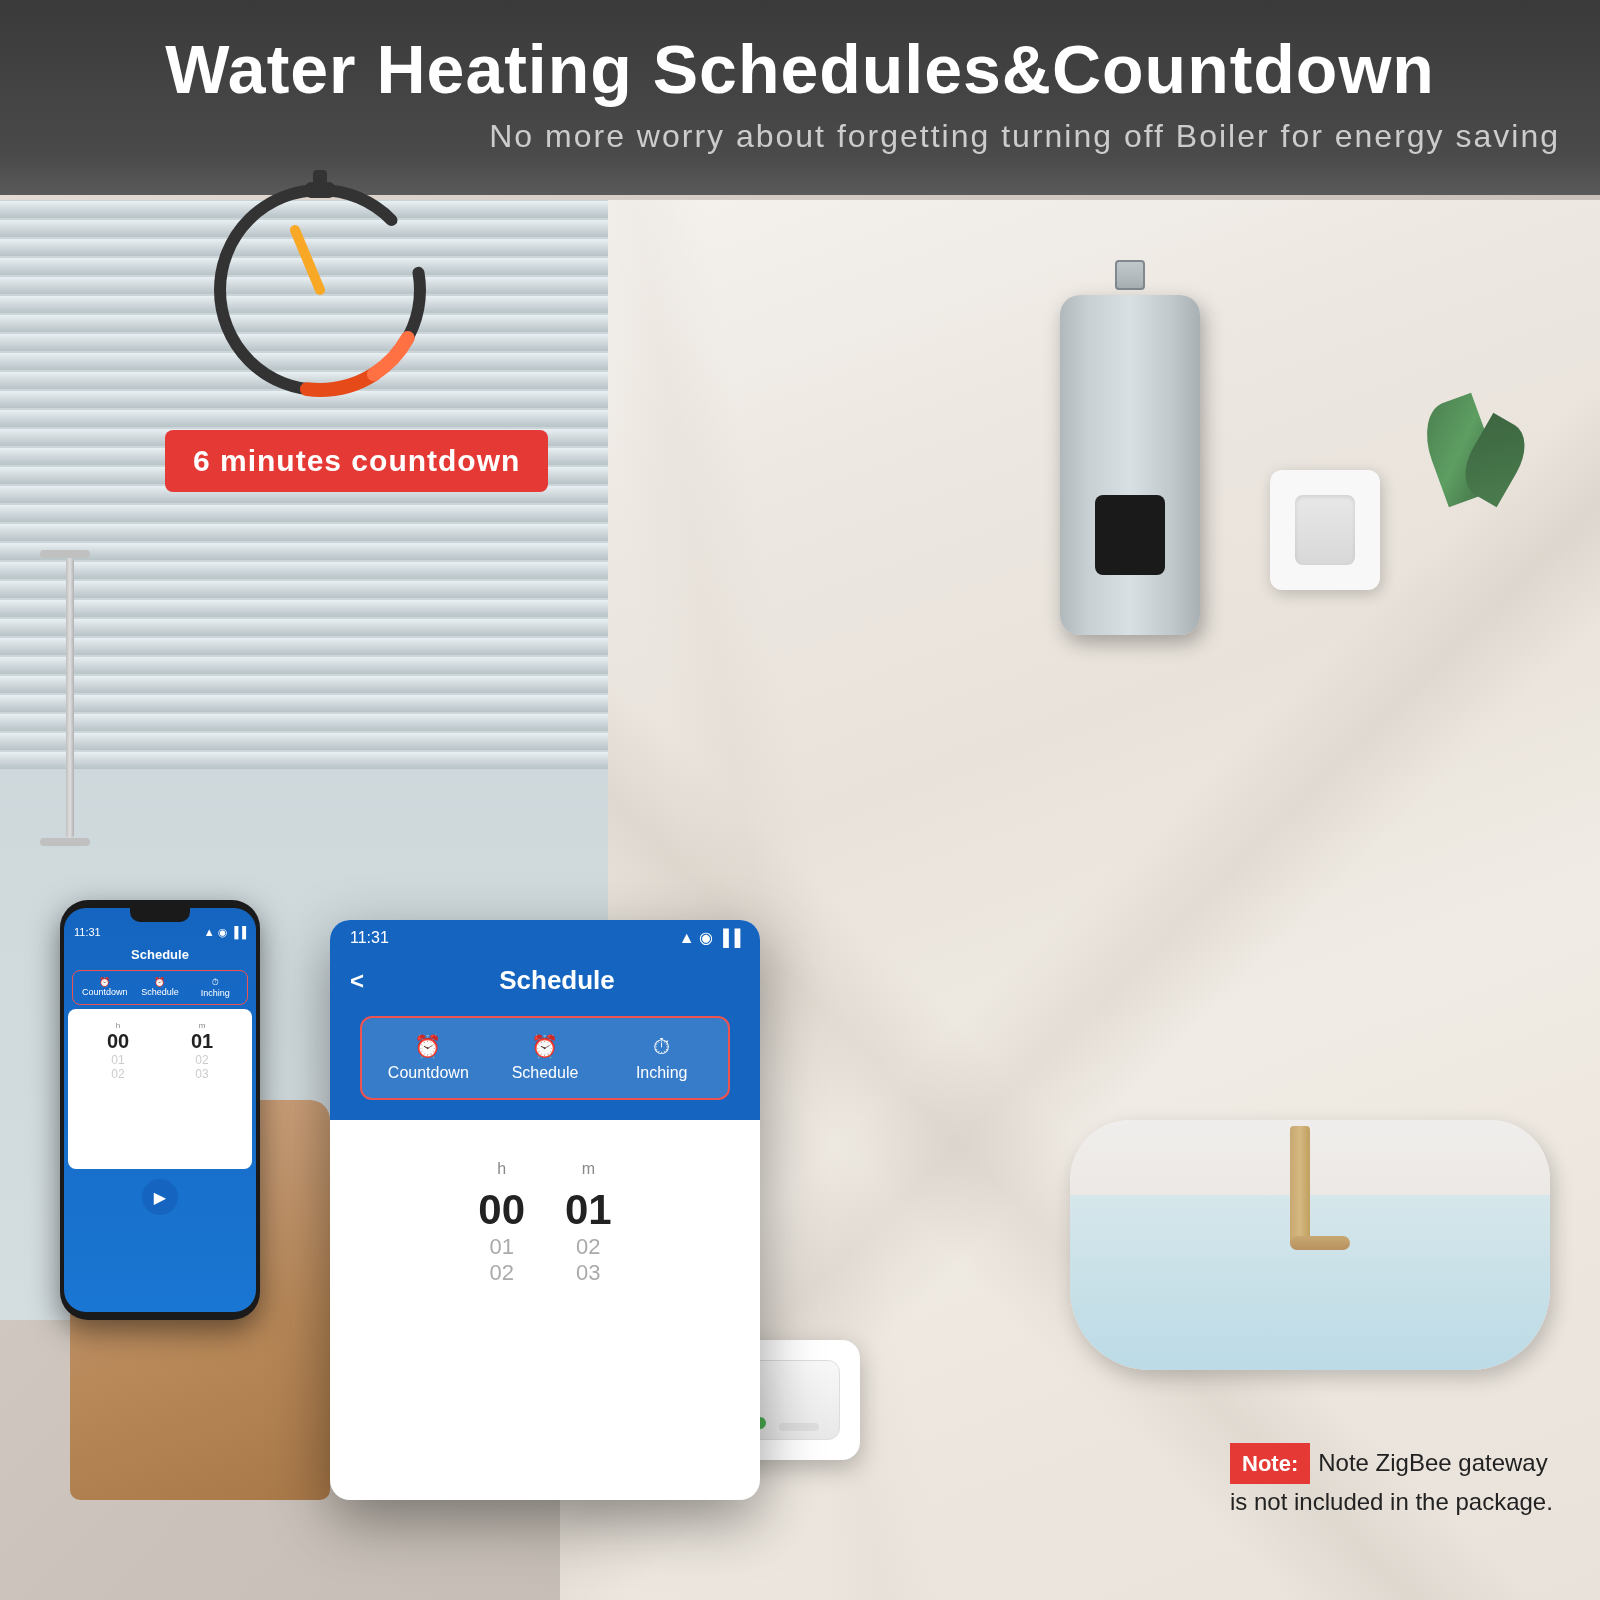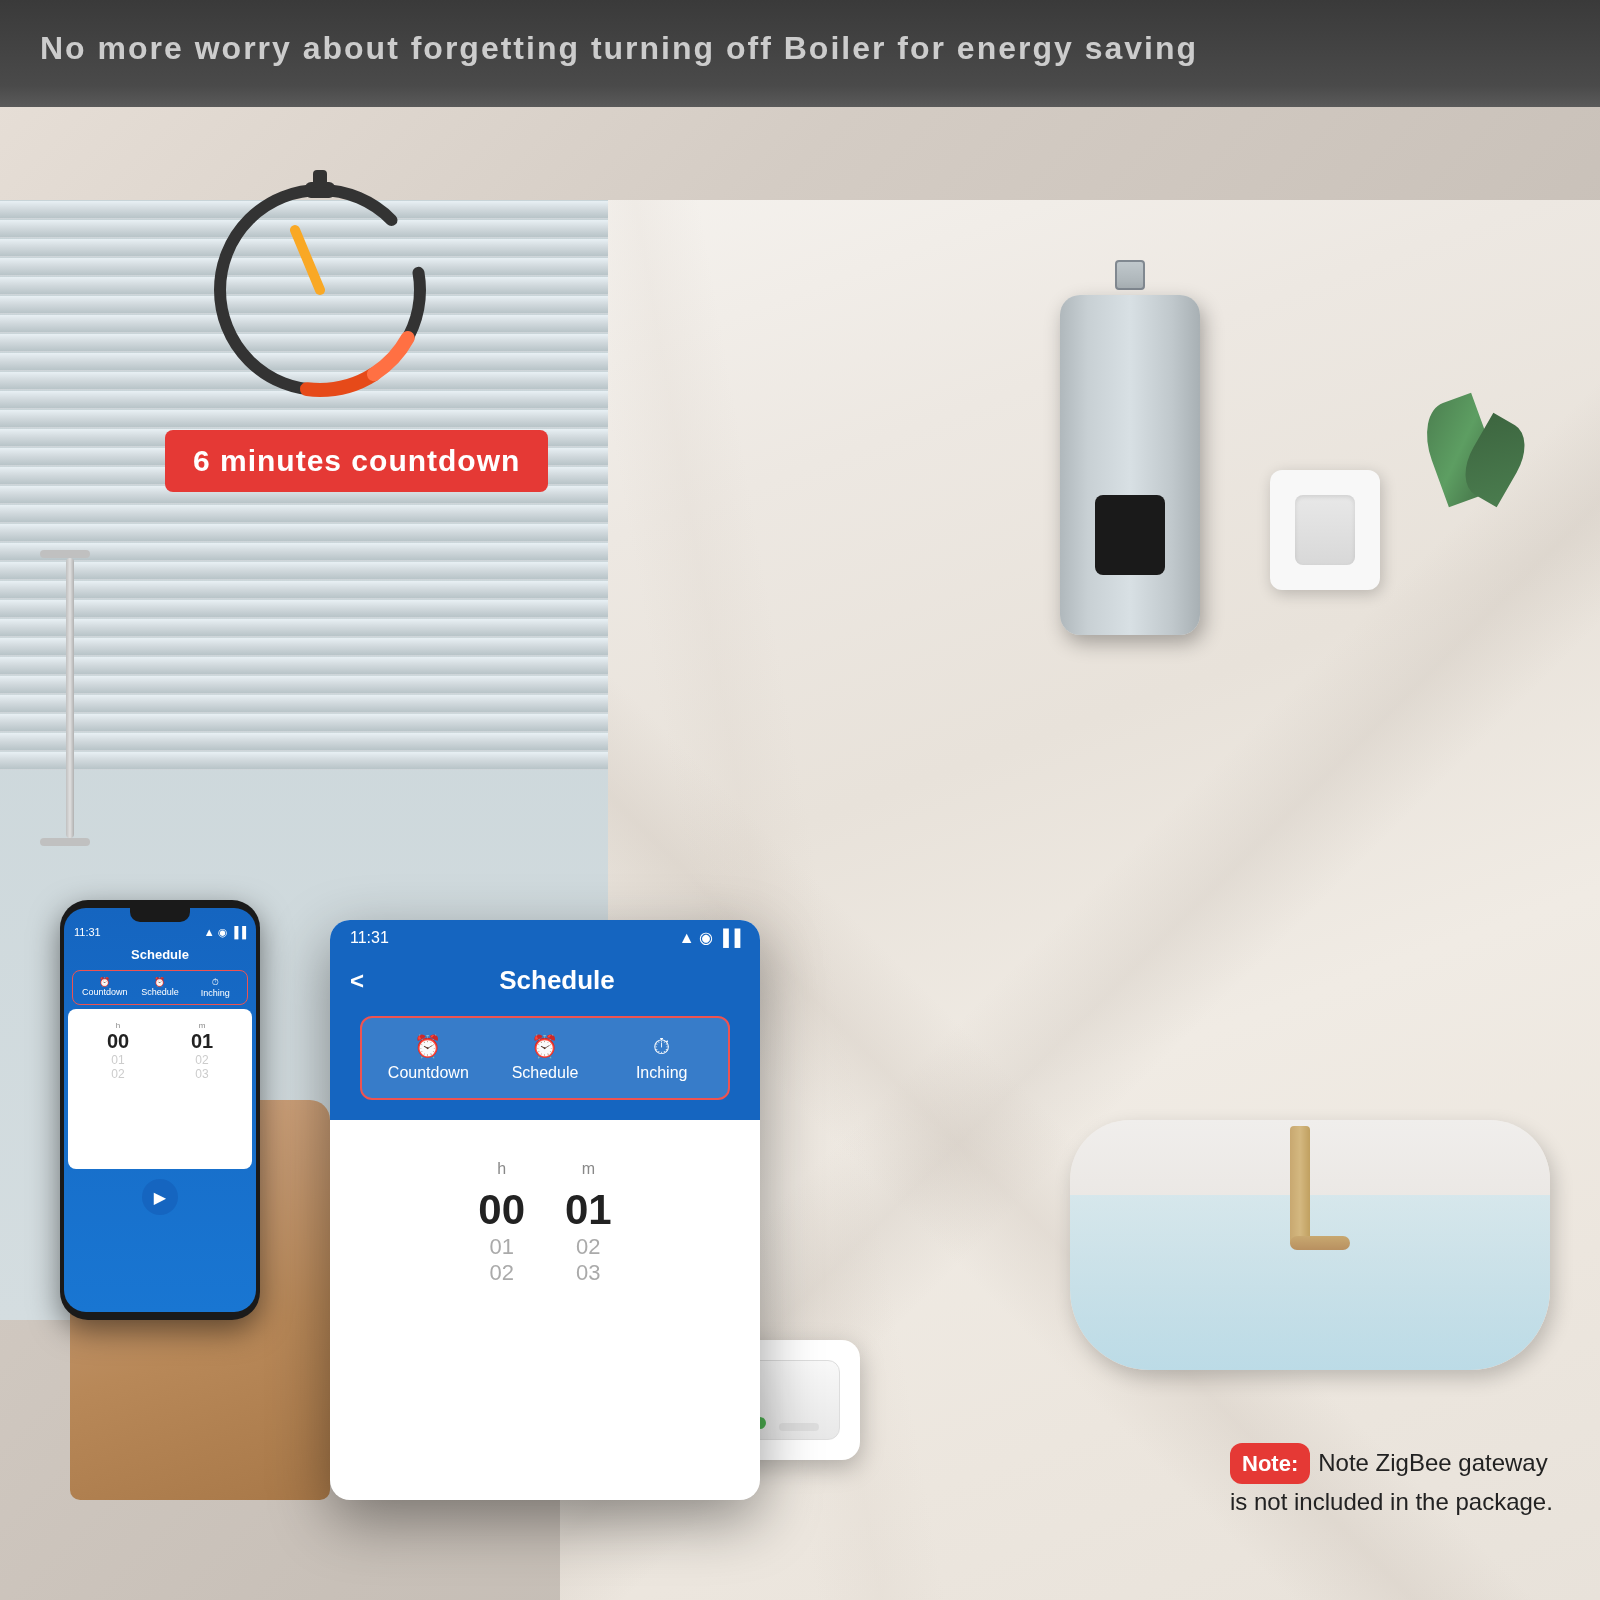--- a/index.html
+++ b/index.html
@@ -33,22 +33,22 @@
       color: #ffffff;
       font-size: 68px;
       font-weight: 800;
       text-align: center;
       margin-bottom: 10px;
       letter-spacing: 1px;
     }
     .sub-title {
       color: #cccccc;
       font-size: 32px;
-      text-align: left;
-      font-weight: 700;
+      text-align: right;
+      font-weight: 400;
       letter-spacing: 2px;
     }
 
     
     .bathroom-bg {
       position: absolute;
       top: 200px; left: 0;
       width: 100%; height: 1400px;
       z-index: 1;
       overflow: hidden;
@@ -423,21 +423,21 @@
       max-width: 340px;
       line-height: 1.5;
     }
     .note-label {
       display: inline-block;
       background: #e53935;
       color: white;
       font-size: 22px;
       font-weight: 700;
       padding: 4px 12px;
-      border-radius: 12px;
+      border-radius: 0;
       margin-right: 8px;
     }
 
     
     .towel-rack {
       position: absolute;
       top: 350px;
       left: 40px;
       width: 60px;
       height: 300px;
@@ -573,20 +573,21 @@
   </div>
 
   <div class="bathtub">
     <div class="bathtub-body">
       <div class="bathtub-water"></div>
     </div>
   </div>
 </div>
 
 <div class="top-header">
+  <div class="main-title">Water Heating Schedules&amp;Countdown</div>
   <div class="sub-title">No more worry about forgetting turning off Boiler for energy saving</div>
 </div>
 
 <div class="timer-icon">
   <svg width="280" height="280" viewBox="0 0 280 280">
 
     <circle cx="140" cy="150" r="100" fill="none" stroke="#333" stroke-width="12" stroke-linecap="round" stroke-dasharray="550 60" stroke-dashoffset="0"></circle>
 
     <circle cx="140" cy="150" r="100" fill="none" stroke="#E64A19" stroke-width="14" stroke-linecap="round" stroke-dasharray="70 560" stroke-dashoffset="-100"></circle>
 

